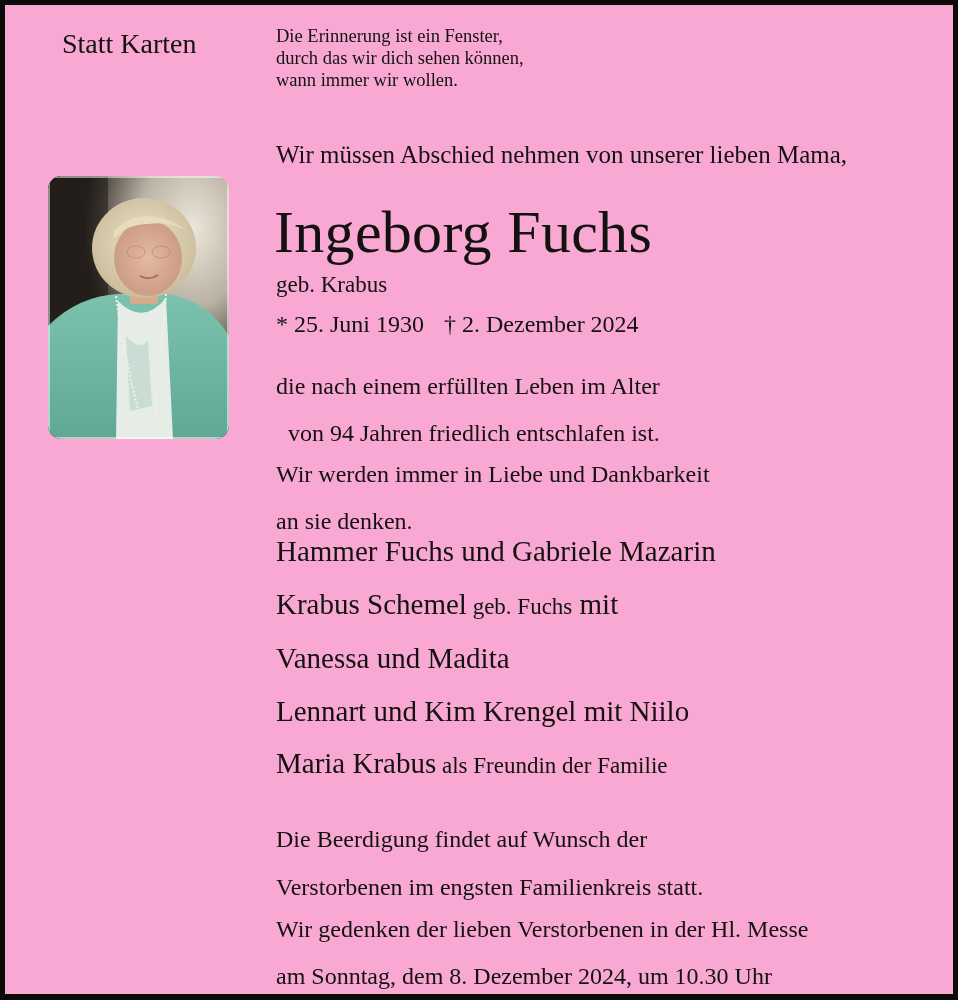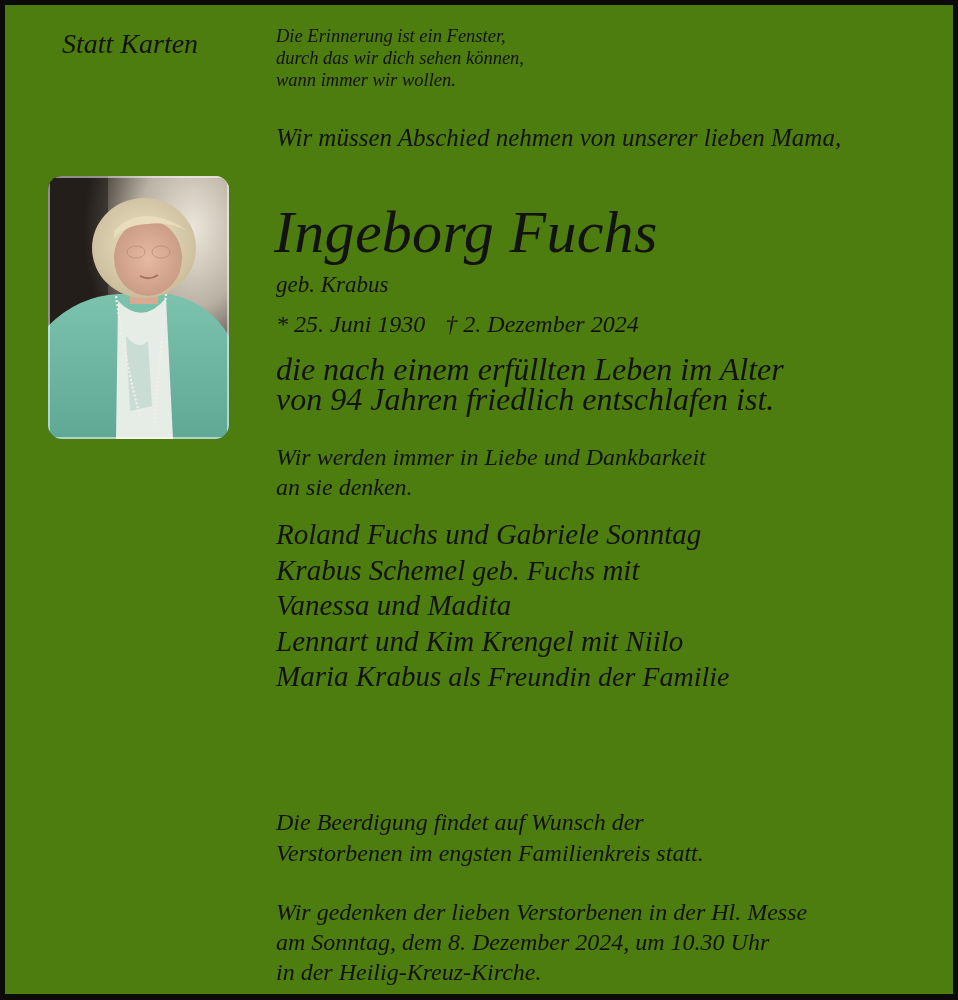--- a/index.html
+++ b/index.html
@@ -5,46 +5,45 @@
   html, body { margin: 0; padding: 0; }
   body {
     width: 958px; height: 1000px;
     background: #0d0b09;
     position: relative; overflow: hidden;
     font-family: "Liberation Serif", "DejaVu Serif", serif;
     color: #141210;
   }
   .card {
     position: absolute; left: 5px; top: 5px; width: 948px; height: 989px;
-    background: #4d7c0f;
-    font-style: italic;
+    background: #f9a8d4;
   }
   .abs { position: absolute; white-space: nowrap; }
   .statt { left: 57px; top: 22px; font-size: 28px; line-height: 34px; }
   .quote { left: 271px; top: 20px; font-size: 18.5px; line-height: 22px; }
   .quote div { height: 22px; }
   .intro { left: 271px; top: 117px; font-size: 25px; line-height: 31px; }
   .photo {
     position: absolute; left: 43px; top: 171px; width: 181px; height: 263px;
     border-radius: 14px; overflow: hidden;
     background: radial-gradient(ellipse at 75% 20%, #e8e2d6 0%, #c9c2b4 30%, transparent 55%),
                 linear-gradient(180deg, #2a2520 0%, #3b342d 40%, #6a6258 100%);
   }
   .name { left: 269px; top: 193px; font-size: 60px; line-height: 68px; letter-spacing: 0.3px; }
   .geb { left: 271px; top: 266px; font-size: 23px; line-height: 28px; }
   .dates { left: 271px; top: 304px; font-size: 24px; line-height: 30px; }
   .dates .sep { display: inline-block; width: 20px; }
-  .para1 { left: 271px; top: 349px; font-size: 32px; line-height: 30px; }
+  .para1 { left: 271px; top: 349px; font-size: 24px; line-height: 30px; text-align: right; }
   .para2 { left: 271px; top: 437px; font-size: 24px; line-height: 30px; }
   .family { left: 271px; top: 512px; font-size: 29px; line-height: 35.5px; }
-  .family .small { font-size: 28px; }
+  .family .small { font-size: 23px; }
   .address { left: 271px; top: 716px; font-size: 24px; line-height: 31px; }
   .burial { left: 271px; top: 802px; font-size: 24px; line-height: 31px; }
   .mass { left: 271px; top: 892px; font-size: 24px; line-height: 30px; }
-  .line { display: block; }
+  .line { display: block; margin-top: 17px; }
 </style>
 </head>
 <body>
 
 <div class="card">
 
   <div class="abs statt">Statt Karten</div>
 
   <div class="abs quote">
     <div>Die Erinnerung ist ein Fenster,</div>
@@ -114,21 +113,21 @@
     <span class="line">die nach einem erfüllten Leben im Alter</span>
     <span class="line">von 94 Jahren friedlich entschlafen ist.</span>
   </div>
 
   <div class="abs para2">
     <span class="line">Wir werden immer in Liebe und Dankbarkeit</span>
     <span class="line">an sie denken.</span>
   </div>
 
   <div class="abs family">
-    <span class="line"><span>Roland Fuchs und Gabriele Sonntag</span></span>
+    <span class="line"><span>Hammer Fuchs und Gabriele Mazarin</span></span>
     <span class="line"><span>Krabus Schemel</span><span class="small"> geb. Fuchs</span><span> mit</span></span>
     <span class="line"><span>Vanessa und Madita</span></span>
     <span class="line"><span>Lennart und Kim Krengel mit Niilo</span></span>
     <span class="line"><span>Maria Krabus</span><span class="small"> als Freundin der Familie</span></span>
   </div>
 
 
   <div class="abs burial">
     <span class="line">Die Beerdigung findet auf Wunsch der</span>
     <span class="line">Verstorbenen im engsten Familienkreis statt.</span>

